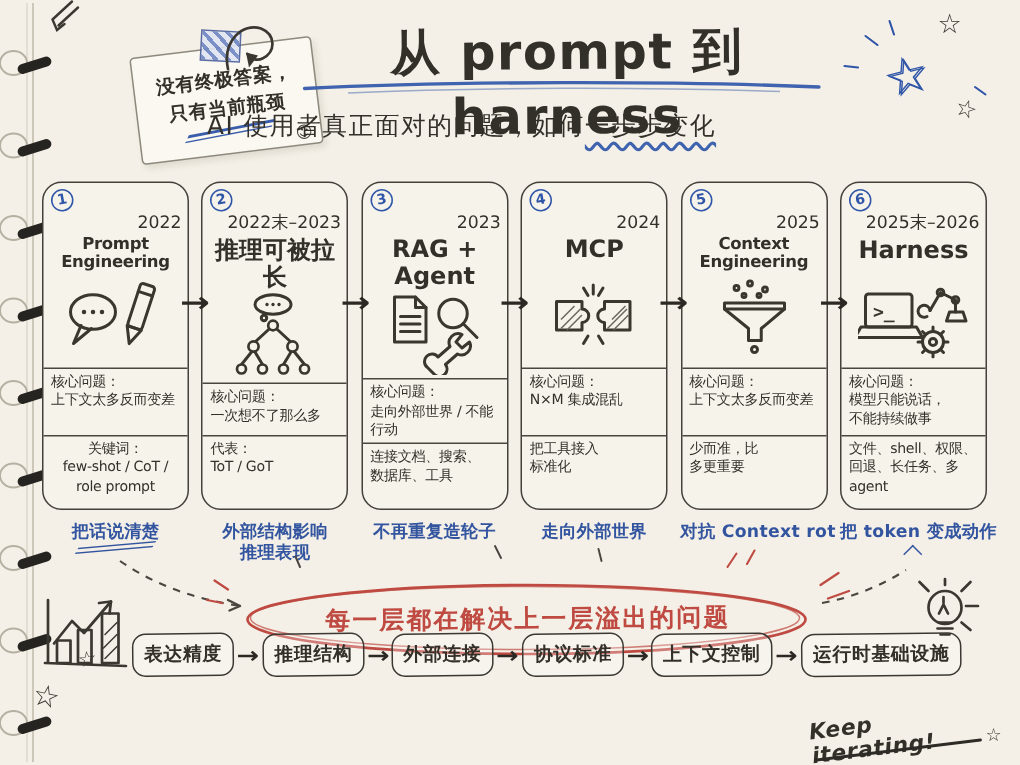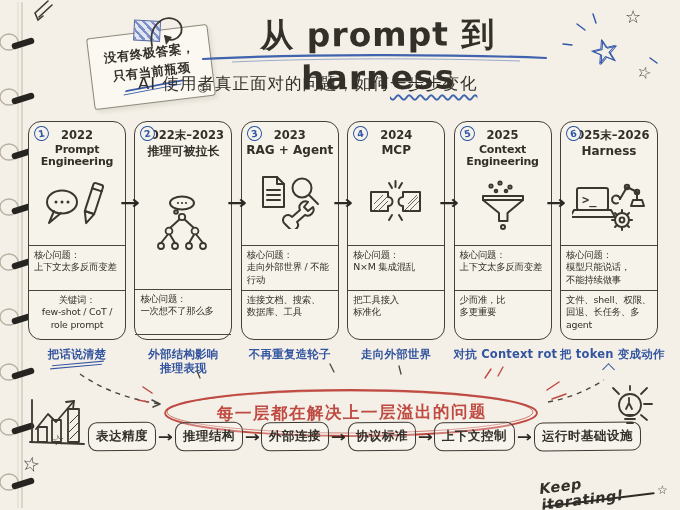--- a/index.html
+++ b/index.html
@@ -60,22 +60,22 @@
     width:98px; height:219px; border:1.6px solid #44403a; border-radius:13px;
     background:#f6f3ea; position:relative; padding:6px 4px 4px;
     display:flex; flex-direction:column;
   }
   .card-num {
     position:absolute; top:4px; left:5px; width:15px; height:15px;
     border:1.5px solid #2f55a8; border-radius:50%; color:#2f55a8;
     font-size:9.5px; font-weight:bold; line-height:13px; text-align:center;
     transform:rotate(-10deg); background:#f6f3ea;
   }
-  .card-year  { text-align:center; font-size:11.5px; font-weight:bold; margin-top:0; white-space:nowrap; }
-  .card-title { text-align:center; font-size:12px;  font-weight:bold; margin-top:2px; line-height:1.1; }
+  .card-year  { text-align:right; font-size:11.5px; font-weight:normal; margin-top:13px; white-space:nowrap; }
+  .card-title { text-align:center; font-size:16px;  font-weight:bold; margin-top:2px; line-height:1.1; }
   .card-title.small { font-size:11px; letter-spacing:-.2px; }
   .card-icon  { flex:1; display:flex; align-items:center; justify-content:center; padding:2px 0; }
   .divider { border-top:1.4px solid #4a463f; margin:0 -4px; }
   .sec { font-size:9.4px; line-height:1.32; padding:3px 1px 2px; letter-spacing:-.2px; }
   .sec.h42 { height:44px; }
   .sec.grow { flex:0 0 auto; min-height:44px; }
   .sec.center { text-align:center; }
   .w80 { display:inline-block; width:80px; }
   .w70 { display:inline-block; width:70px; }
   .w52 { display:inline-block; width:52px; }
@@ -247,20 +247,24 @@
           <circle cx="33" cy="8" r="1.1" fill="#3a372f"></circle>
           <circle cx="37" cy="8" r="1.1" fill="#3a372f"></circle>
         </svg>
       </div>
       <div class="divider"></div>
       <div class="sec h42">
         <span>核心问题：</span><br>
         <span>一次想不了那么多</span>
       </div>
       <div class="divider"></div>
+      <div class="sec grow">
+        <span>代表：</span><br>
+        <span>ToT / GoT</span>
+      </div>
     </div>
 
     <div class="card">
       <div class="card-num">3</div>
       <div class="card-year">2023</div>
       <div class="card-title">RAG + Agent</div>
       <div class="card-icon">
         <svg width="70" height="56" viewBox="0 0 70 56">
           <g fill="none" stroke="#3a372f" stroke-width="2" stroke-linecap="round" stroke-linejoin="round">
             <path d="M8,4 h14 l7,7 v23 h-21 z"></path>

